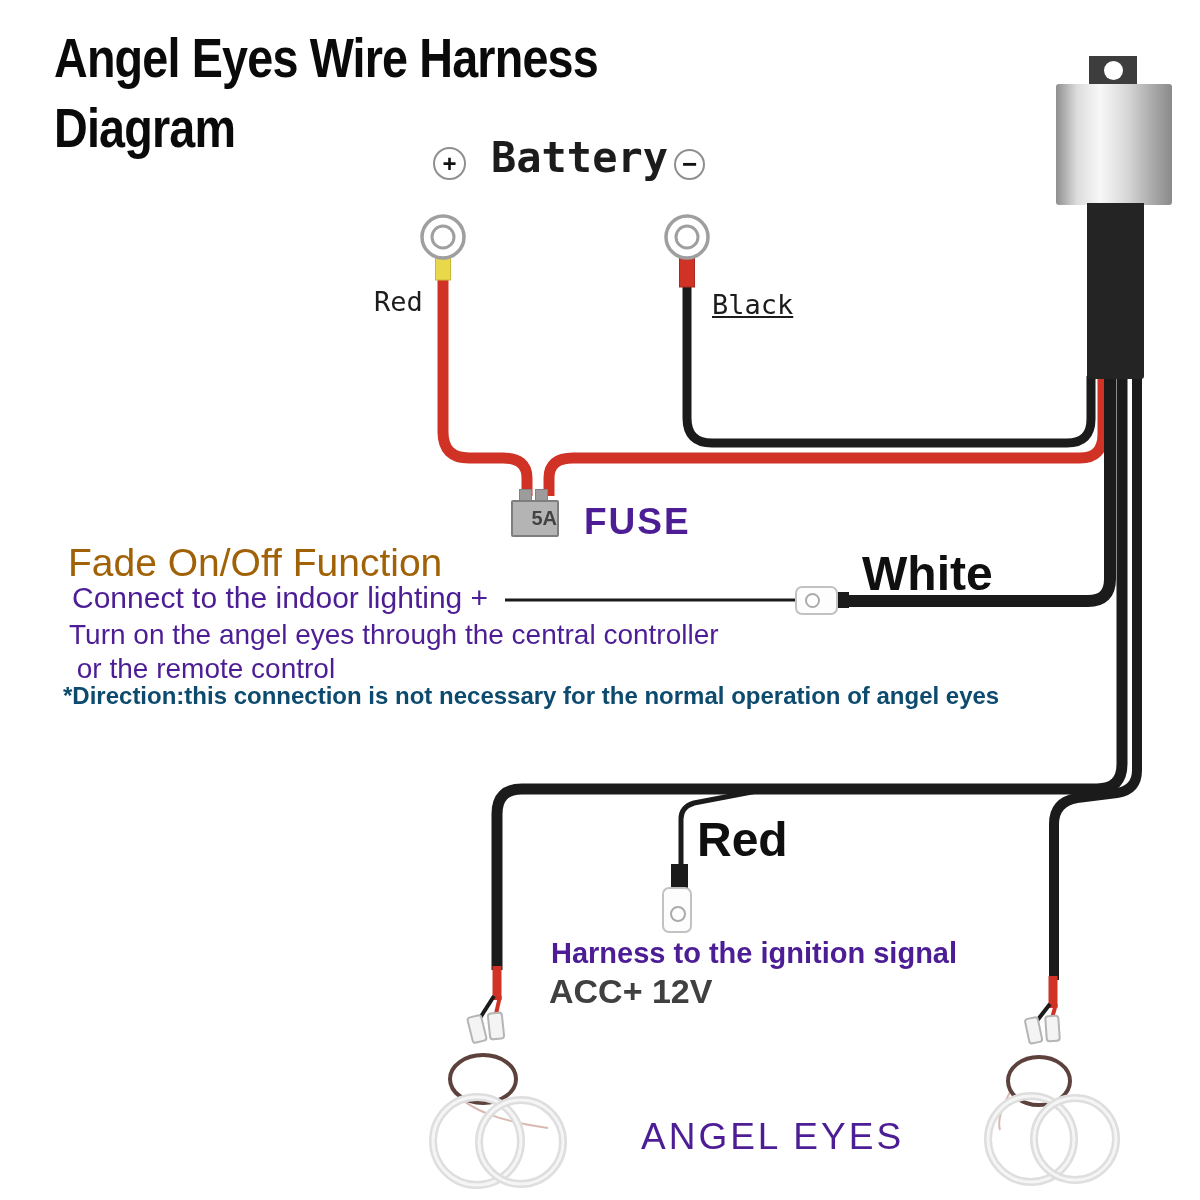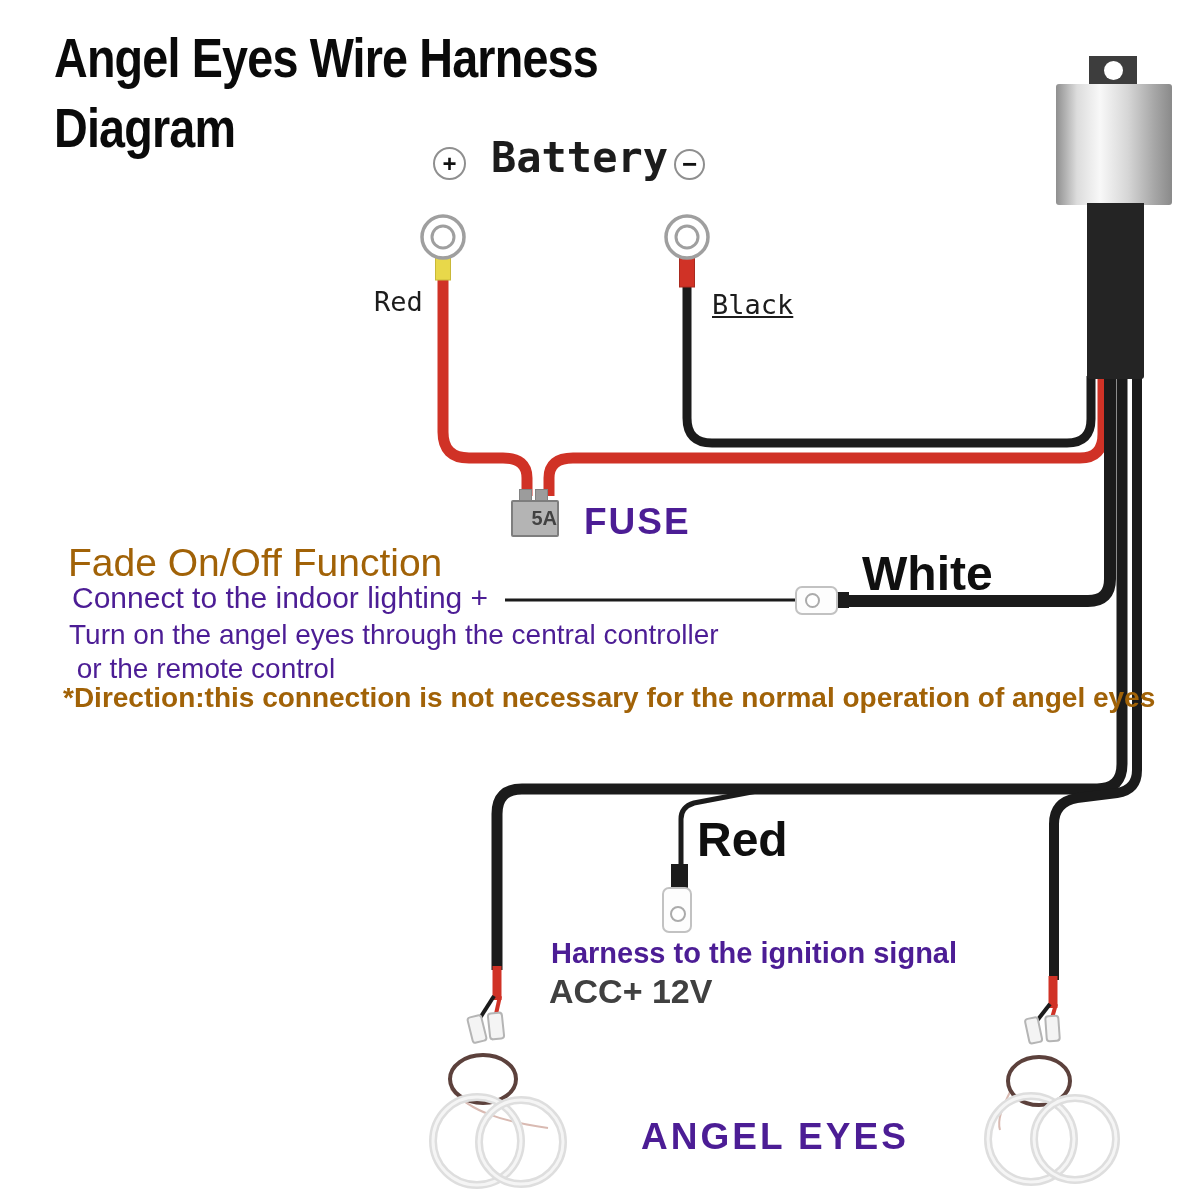--- a/index.html
+++ b/index.html
@@ -119,23 +119,23 @@
   <div class="abs mono" style="left:491px;top:133px;font-size:42px;font-weight:bold;">Battery</div>
   <div class="abs circle-icon" style="left:674px;top:149px;width:27px;height:27px;font-size:26px;font-weight:700;">−</div>
 
   <div class="abs mono" style="left:374px;top:286px;font-size:27px;">Red</div>
   <div class="abs mono" style="left:712px;top:289px;font-size:27px;text-decoration:underline;">Black</div>
 
   <div class="abs sans" style="left:68px;top:541px;font-size:39px;color:#a16207;">Fade On/Off Function</div>
   <div class="abs sans" style="left:72px;top:561px;font-size:30px;margin-top:20px;">Connect to the indoor lighting +</div>
   <div class="abs sans" style="left:69px;top:653px;font-size:28px;white-space:pre;"> or the remote control</div>
   <div class="abs sans" style="left:69px;top:619px;font-size:28px;">Turn on the angel eyes through the central controller</div>
-  <div class="abs sans" style="left:63px;top:682px;font-size:28px;font-weight:700;color:#a16207;">*Direction:this connection is not necessary for the normal operation of angel eyes</div>
+  <div class="abs sans" style="left:63px;top:682px;font-size:24px;font-weight:700;color:#0c4a6e;">*Direction:this connection is not necessary for the normal operation of angel eyes</div>
 
   <div class="abs bigbold" style="left:862px;top:546px;">White</div>
   <div class="abs bigbold" style="left:697px;top:812px;">Red</div>
 
   <div class="abs sans" style="left:551px;top:937px;font-size:29px;font-weight:700;">Harness to the ignition signal</div>
   <div class="abs sans" style="left:549px;top:972px;font-size:34px;font-weight:700;color:#404040;">ACC+ 12V</div>
 
-  <div class="abs sans" style="left:641px;top:1116px;font-size:37px;font-weight:700;letter-spacing:3px;">ANGEL EYES</div>
+  <div class="abs sans" style="left:641px;top:1116px;font-size:37px;font-weight:400;letter-spacing:3px;">ANGEL EYES</div>
 
 </div>
 
 </body></html>

